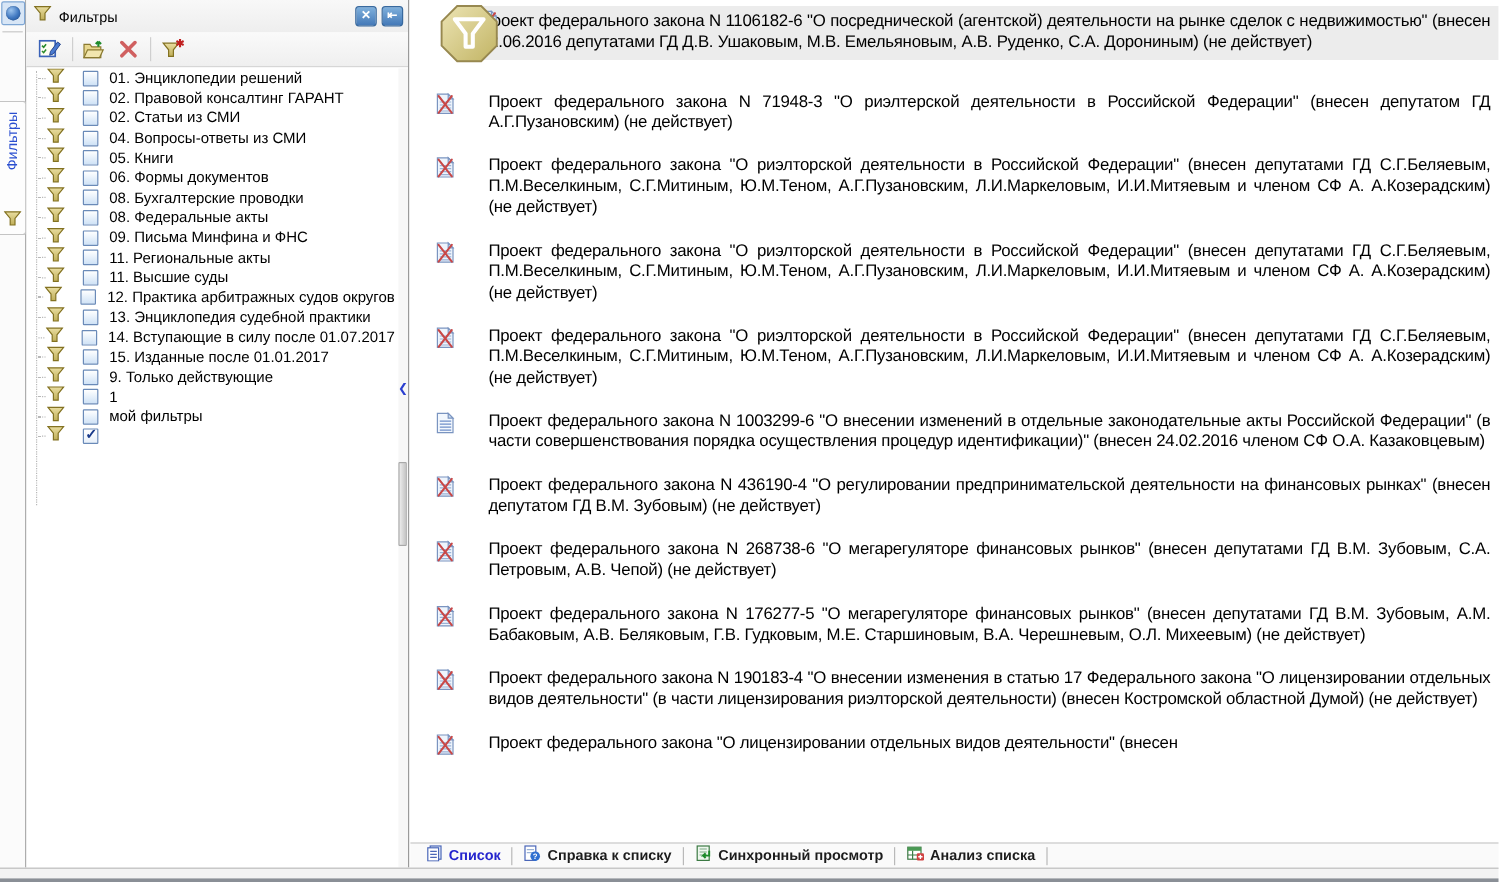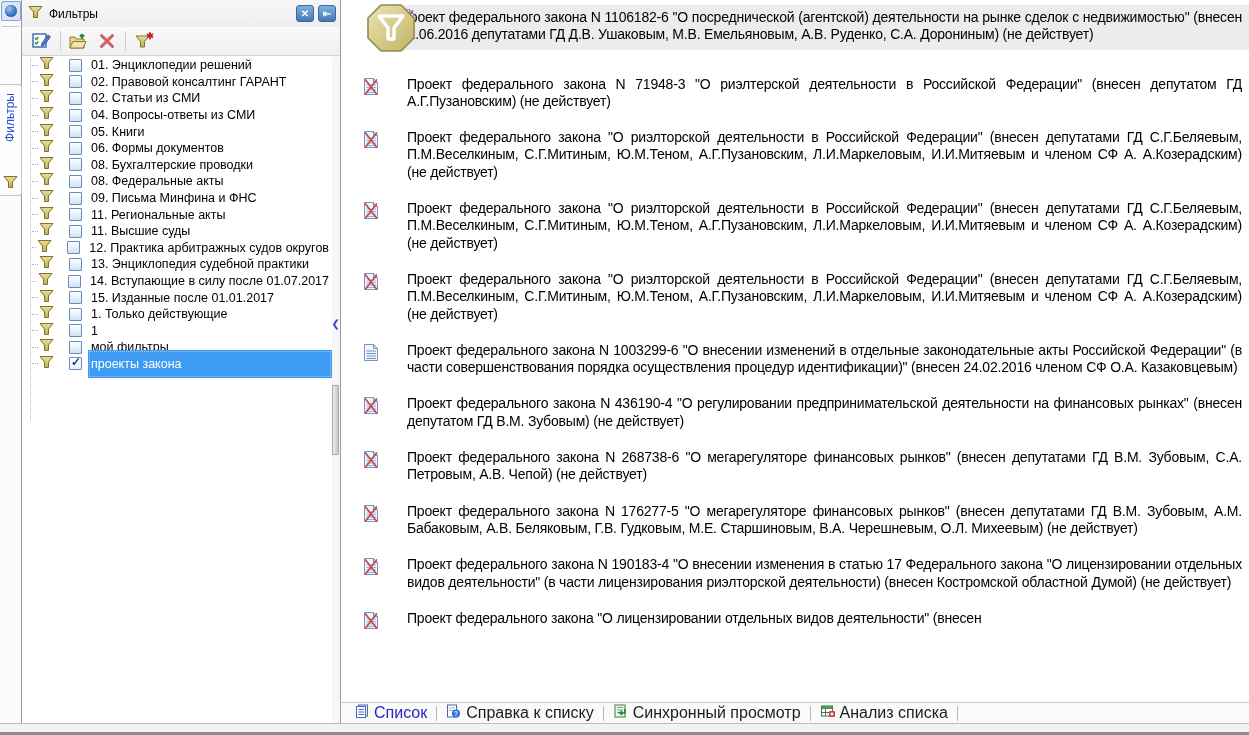--- a/index.html
+++ b/index.html
@@ -46,21 +46,21 @@
   .doc-item .txt { margin-left:65px; margin-right:7px; font-size:14px; line-height:17.3px; letter-spacing:-0.2px; color:#000; text-align:justify; }
   .doc-item.first { margin-bottom:26px; }
   .doc-item.first .txt-wrap { background:#ececec; margin-left:53px; padding:4px 7px 6px 5px; }
   .doc-item.first .txt { margin:0; }
   .badge { position:absolute; left:3px; top:-3px; }
   .badge-doc { position:absolute; left:36px; top:2px; }
 
   
   .tabbar { position:absolute; left:342px; top:702px; right:0; height:21px; background:#fafafa; border-top:1px solid #c9c9c9; display:flex; align-items:center; padding-left:4px; }
   .tab { display:flex; align-items:center; gap:5px; padding:0 9px; height:100%; cursor:pointer; }
-  .tab .t-lbl { font-size:16px; color:#1c1c1c; white-space:nowrap; }
+  .tab .t-lbl { font-size:12px; color:#1c1c1c; white-space:nowrap;font-weight:bold; }
   .tab.active .t-lbl { color:#2525cd; }
   .tab-sep { width:1px; height:15px; background:#b9b9b9; }
 
   .bottom-strip { position:absolute; left:0; top:723px; width:100%; height:9px; background:#f3f3f3; border-top:1px solid #bdbdbd; }
   .bottom-line { position:absolute; left:0; top:732px; width:100%; height:3px; background:#8a8f96; }
 </style>
 </head>
 <body>
 
 <svg width="0" height="0" style="position:absolute">
@@ -255,21 +255,21 @@
   </svg></span>
     <span class="cb"></span>
     <span class="lbl">15. Изданные после 01.01.2017</span>
   </div>
         <div class="tree-row">
     <span class="stub"></span>
     <span class="f-slot"><svg class="funnel-svg" width="15" height="14" viewBox="0 0 15 14">
     <polygon points="1,1.5 14,1.5 9.5,7 9.5,12.5 5.5,12.5 5.5,7" fill="url(#gold)" stroke="#837222" stroke-width="1"></polygon>
   </svg></span>
     <span class="cb"></span>
-    <span class="lbl">1. Только действующие</span>
+    <span class="lbl">9. Только действующие</span>
   </div>
         <div class="tree-row">
     <span class="stub"></span>
     <span class="f-slot"><svg class="funnel-svg" width="15" height="14" viewBox="0 0 15 14">
     <polygon points="1,1.5 14,1.5 9.5,7 9.5,12.5 5.5,12.5 5.5,7" fill="url(#gold)" stroke="#837222" stroke-width="1"></polygon>
   </svg></span>
     <span class="cb"></span>
     <span class="lbl">1</span>
   </div>
         <div class="tree-row">
@@ -279,21 +279,20 @@
   </svg></span>
     <span class="cb"></span>
     <span class="lbl">мой фильтры</span>
   </div>
         <div class="tree-row selected">
     <span class="stub"></span>
     <span class="f-slot"><svg class="funnel-svg" width="15" height="14" viewBox="0 0 15 14">
     <polygon points="1,1.5 14,1.5 9.5,7 9.5,12.5 5.5,12.5 5.5,7" fill="url(#gold)" stroke="#837222" stroke-width="1"></polygon>
   </svg></span>
     <span class="cb checked"></span>
-    <span class="lbl">проекты закона</span>
   </div>
       </div>
 
     <div class="tree-scroll">
       <div class="thumb"></div>
     </div>
     <div class="split-arrow">❮</div>
   </div>
 
   <div class="main" id="main">

